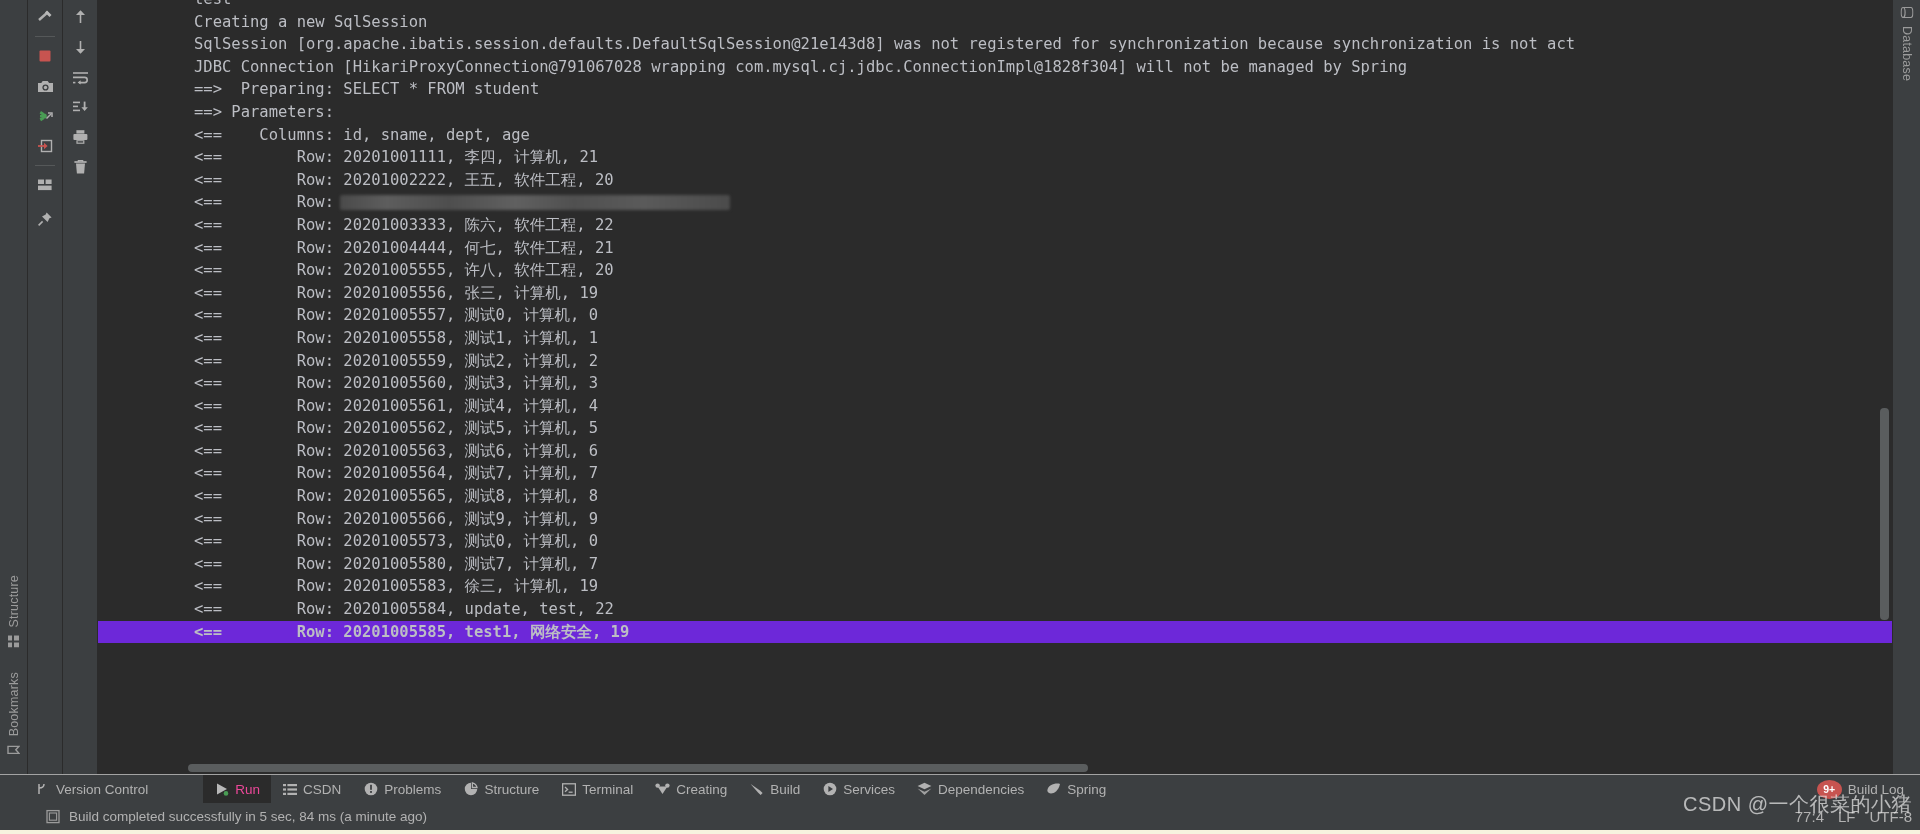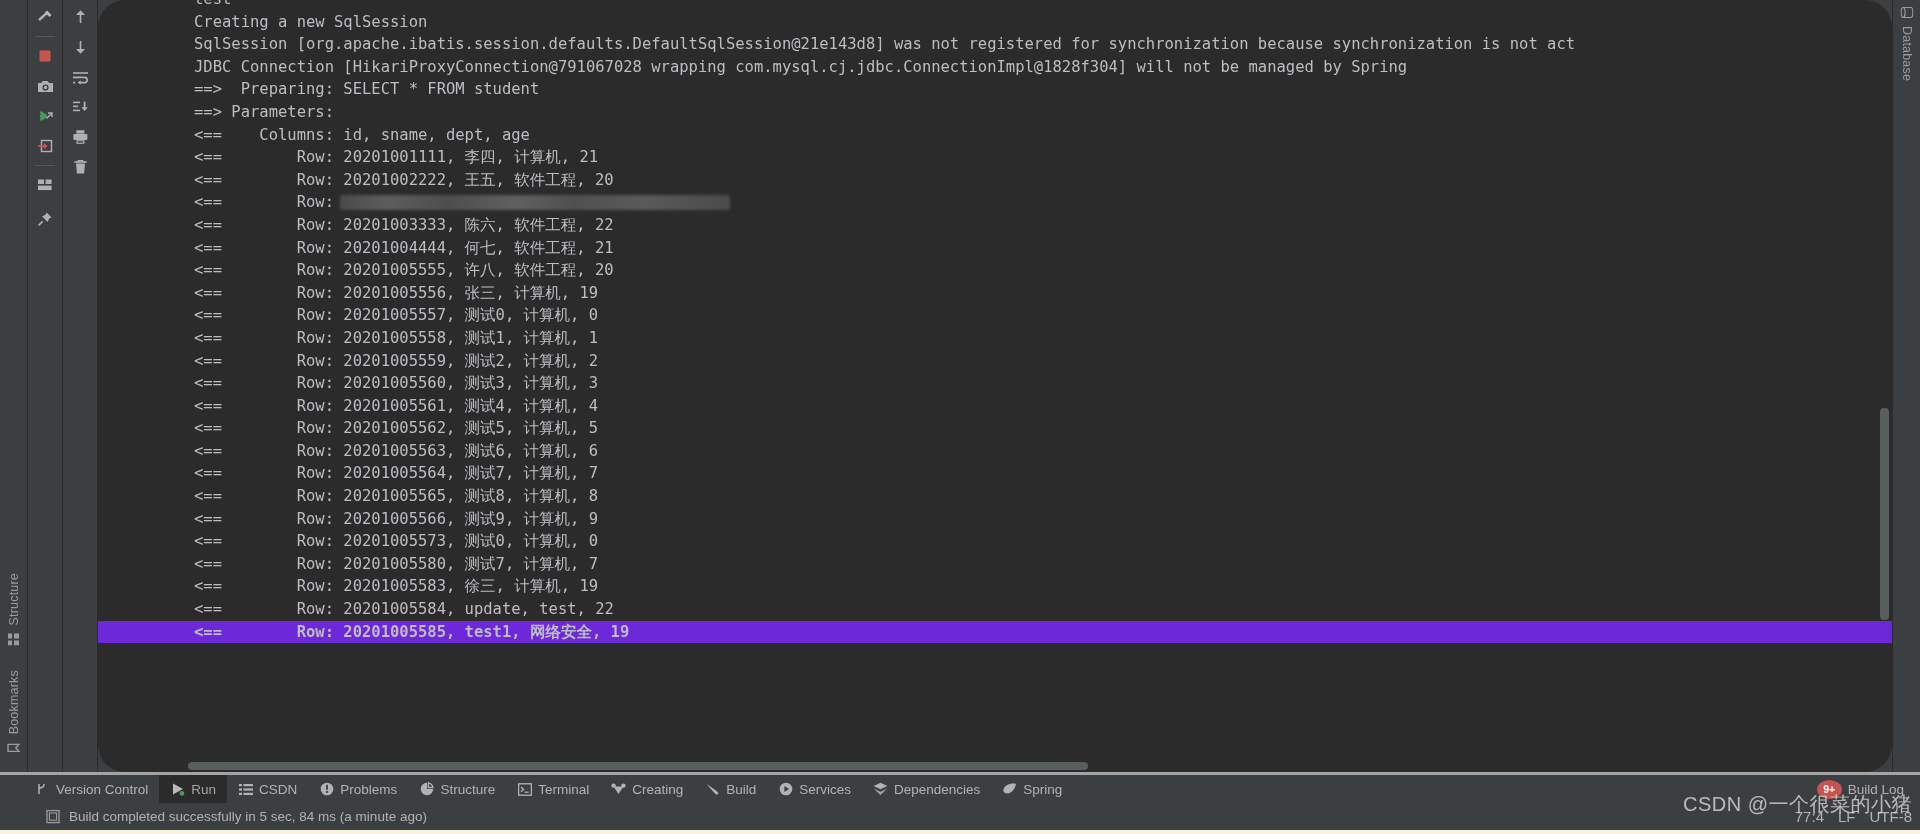--- a/index.html
+++ b/index.html
@@ -33,21 +33,21 @@
   }
   .runbar2{
     width:34px;background:#3c3f41;border-right:1px solid #2b2b2b;
     display:flex;flex-direction:column;align-items:center;padding-top:2px;flex:none;
   }
   .tb{width:26px;height:26px;display:flex;align-items:center;justify-content:center;margin:2px 0;border-radius:3px;cursor:default;}
   .sep{width:20px;height:1px;background:#555859;margin:4px 0;}
 
   
   .console{
-    flex:1;background:#2b2b2b;position:relative;overflow:hidden;min-width:0;border-radius:27px;
+    flex:1;background:#2b2b2b;position:relative;overflow:hidden;min-width:0;
   }
   .lines{
     position:absolute;left:0;top:-12px;right:0;
     font-family:"DejaVu Sans Mono","Liberation Mono",monospace;
     font-size:15.5px;line-height:22.6px;
     color:#bcbec4;white-space:pre;
   }
   .line{padding-left:96px;height:22.6px;}
   .line.sel{background:#6d28d9;font-weight:bold;}
   .redact{
@@ -63,28 +63,28 @@
 
   
   .rightstripe{
     width:27px;background:#3c3f41;border-left:1px solid #2b2b2b;
     display:flex;flex-direction:column;align-items:center;flex:none;
   }
   .rightstripe .vtab{writing-mode:vertical-rl;transform:none;padding-top:6px;}
 
   
   .bottombar{
-    height:28px;background:#3c3f41;border-top:3px solid #a3a3a3;
+    height:28px;background:#3c3f41;border-top:1px solid #a3a3a3;
     display:flex;align-items:stretch;flex:none;position:relative;
   }
   .btab{
     display:flex;align-items:center;gap:6px;padding:0 11px;
     color:#b2b2b2;font-size:13.5px;cursor:default;white-space:nowrap;
   }
-  .btab.active{background:#2b2b2b;color:#a3a3a3;}
+  .btab.active{background:#2b2b2b;color:#ec4899;margin-left:44px;}
   .btab .bi{display:inline-flex;width:15px;height:15px;align-items:center;justify-content:center;line-height:0;}
   .spacer{flex:1;}
   .badge{
     display:inline-flex;align-items:center;justify-content:center;
     min-width:19px;height:19px;padding:0 3px;border-radius:50%;
     background:#c75450;color:#fff;font-size:10.5px;font-weight:bold;
   }
 
   
   .statusbar{

